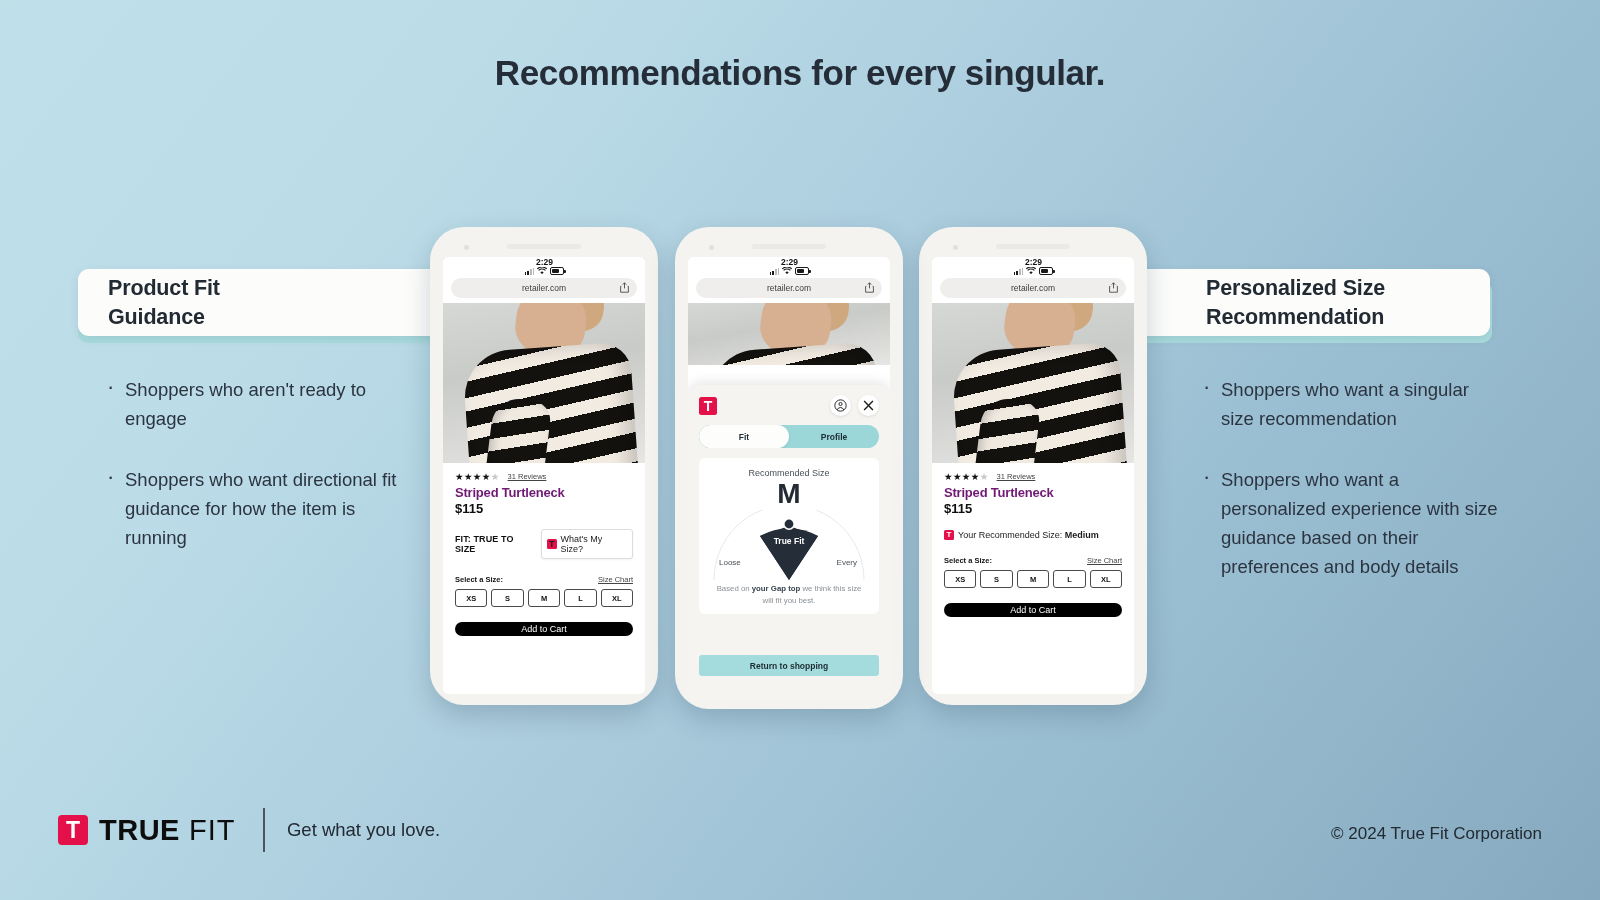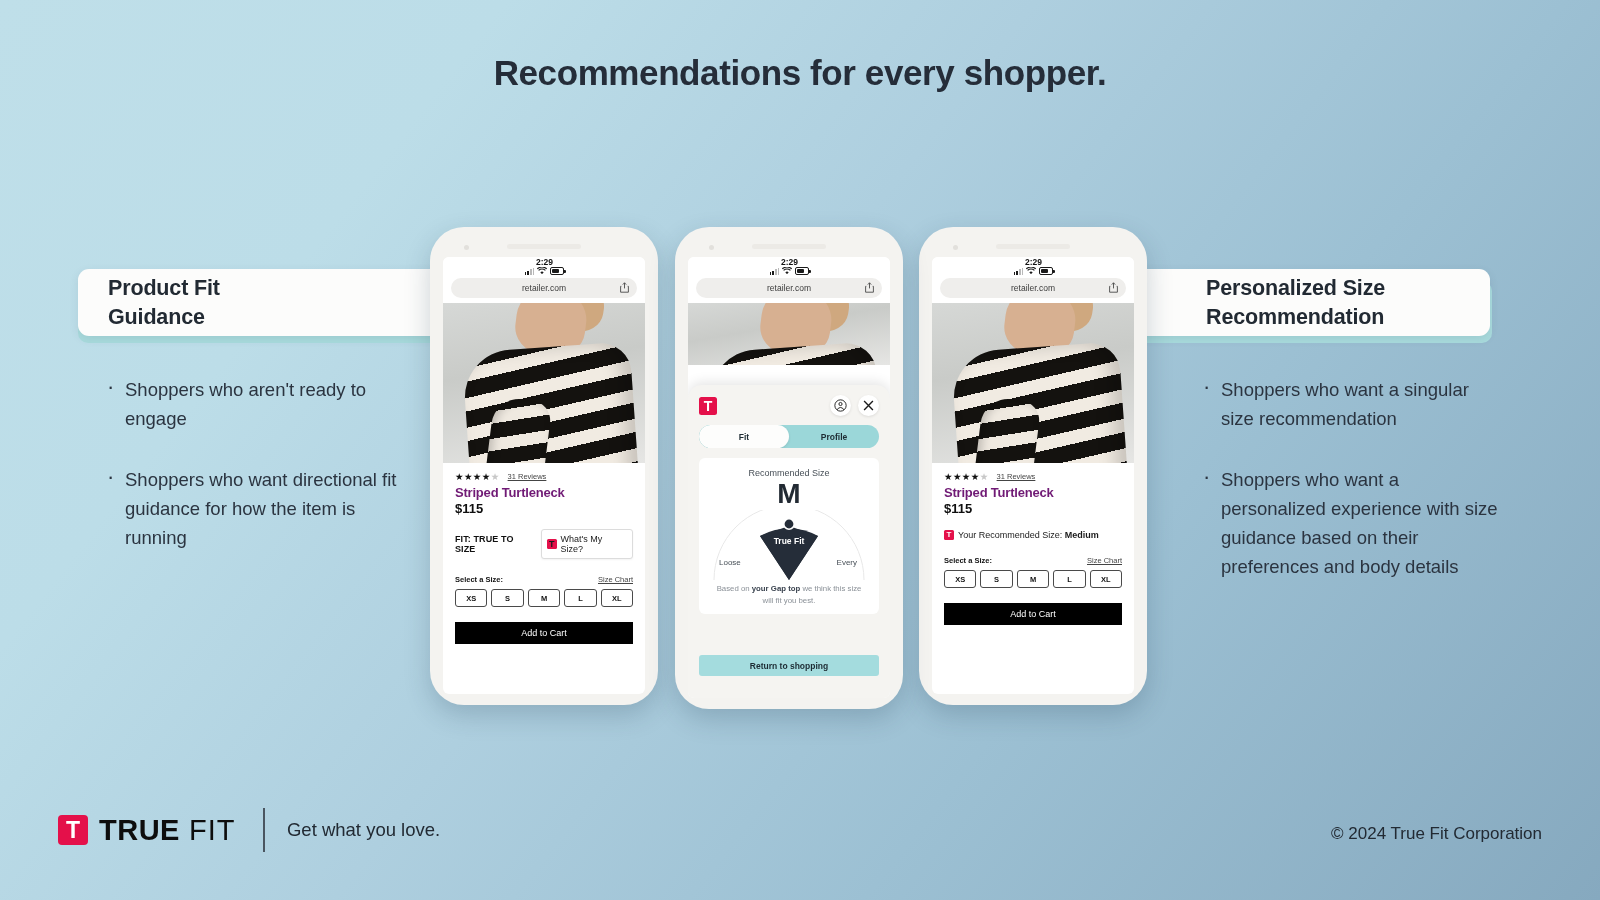--- a/index.html
+++ b/index.html
@@ -174,21 +174,21 @@
   .sizehdr { display: flex; justify-content: space-between; align-items: flex-end; margin-top: 16px; }
   .sizehdr .lbl { font-size: 7.5px; font-weight: bold; color: #111; }
   .sizehdr .chart { font-size: 7.5px; color: #444; text-decoration: underline; }
   .sizes { display: flex; gap: 4px; margin-top: 5px; }
   .sizes .sz {
     flex: 1; height: 18px; border: 1px solid #4a4a4a; border-radius: 3px;
     display: flex; align-items: center; justify-content: center;
     font-size: 7.5px; font-weight: bold; color: #111; background: #fff;
   }
   .atc {
-    margin: 15px 0 0; height: 22px; background: #000; border-radius: 0;
+    margin: 15px 0 0; height: 14px; background: #000; border-radius: 10px;
     display: flex; align-items: center; justify-content: center;
     font-size: 9px; color: #fff;
   }
 
   
   .modal {
     position: absolute; left: 0; top: 128px; width: 202px; bottom: 0;
     background: #f5f4f1; border-radius: 14px 14px 6px 6px;
     padding: 10px 11px 0; box-shadow: 0 -3px 12px rgba(0,0,0,0.10);
   }
@@ -246,21 +246,21 @@
   .logo-true { font-size: 29px; font-weight: bold; color: #0d0d0d; letter-spacing: 0.5px; margin-left: 11px; }
   .logo-fit { font-size: 29px; font-weight: 400; color: #0d0d0d; letter-spacing: 1px; margin-left: 9px; }
   .vrule { width: 1.5px; height: 44px; background: #4a5560; margin: 0 22px 0 28px; }
   .tagline { font-size: 18.5px; color: #222a33; }
   .copyright { position: absolute; right: 58px; bottom: 56px; font-size: 17px; color: #222a33; }
 </style>
 </head>
 <body>
 
 <div class="hero">
-  <h1>Recommendations for every shopper.</h1>
+  <h1>Recommendations for every singular.</h1>
 </div>
 
 <div class="band left"></div>
 <div class="band right"></div>
 
 <div class="hdr-card left">
   <h2>Product Fit
 Guidance</h2>
 </div>
 <div class="hdr-card right">

